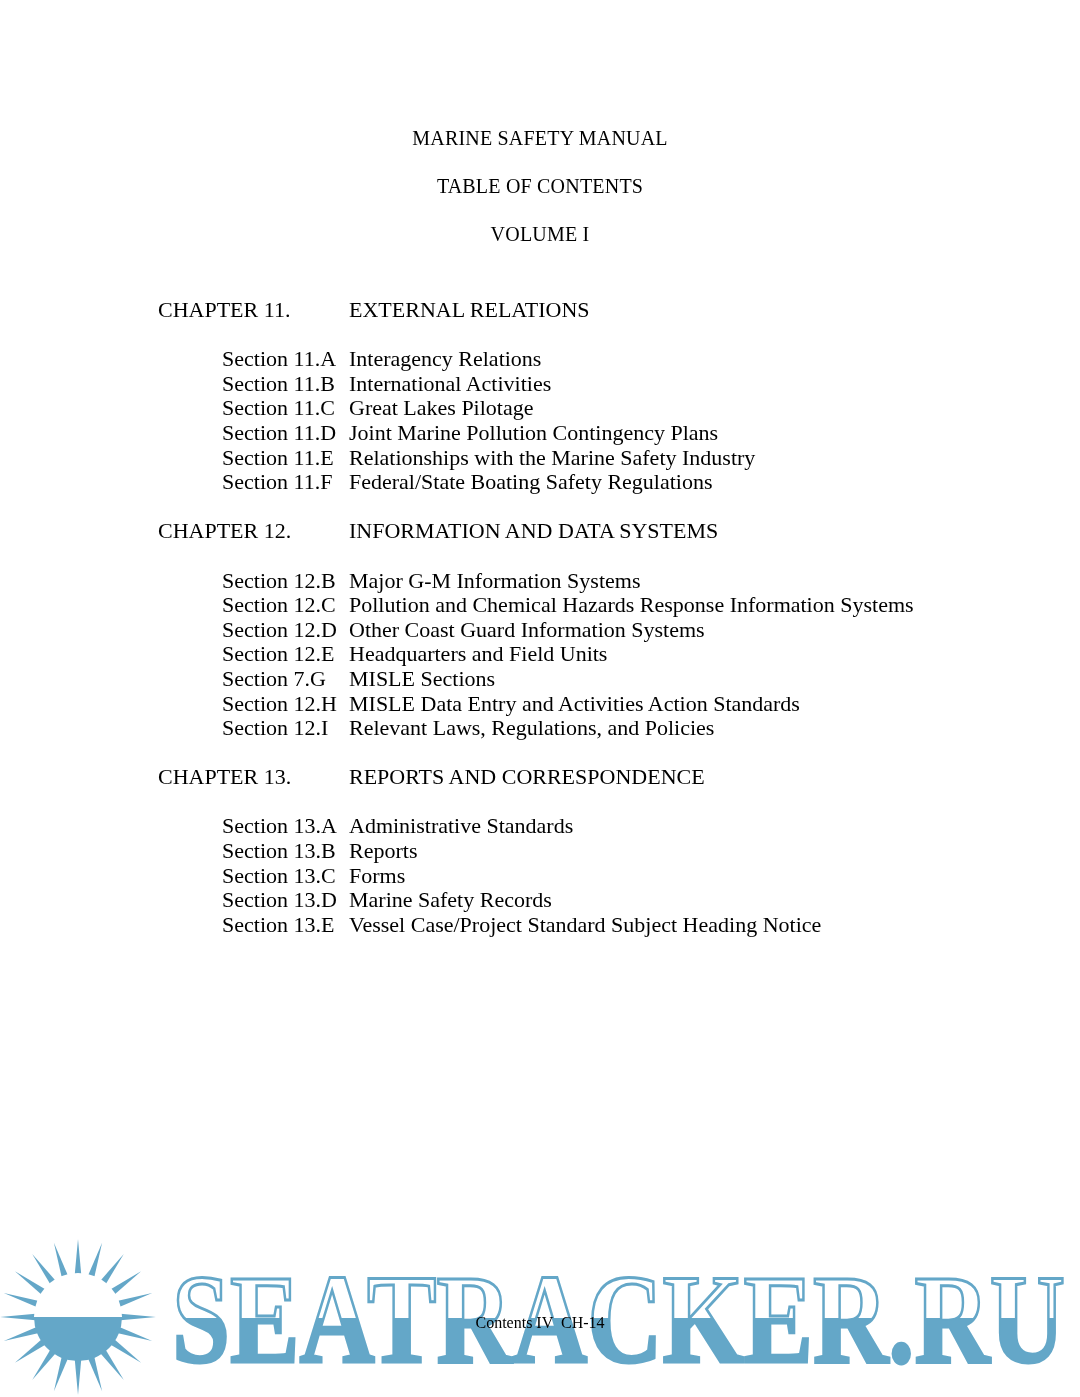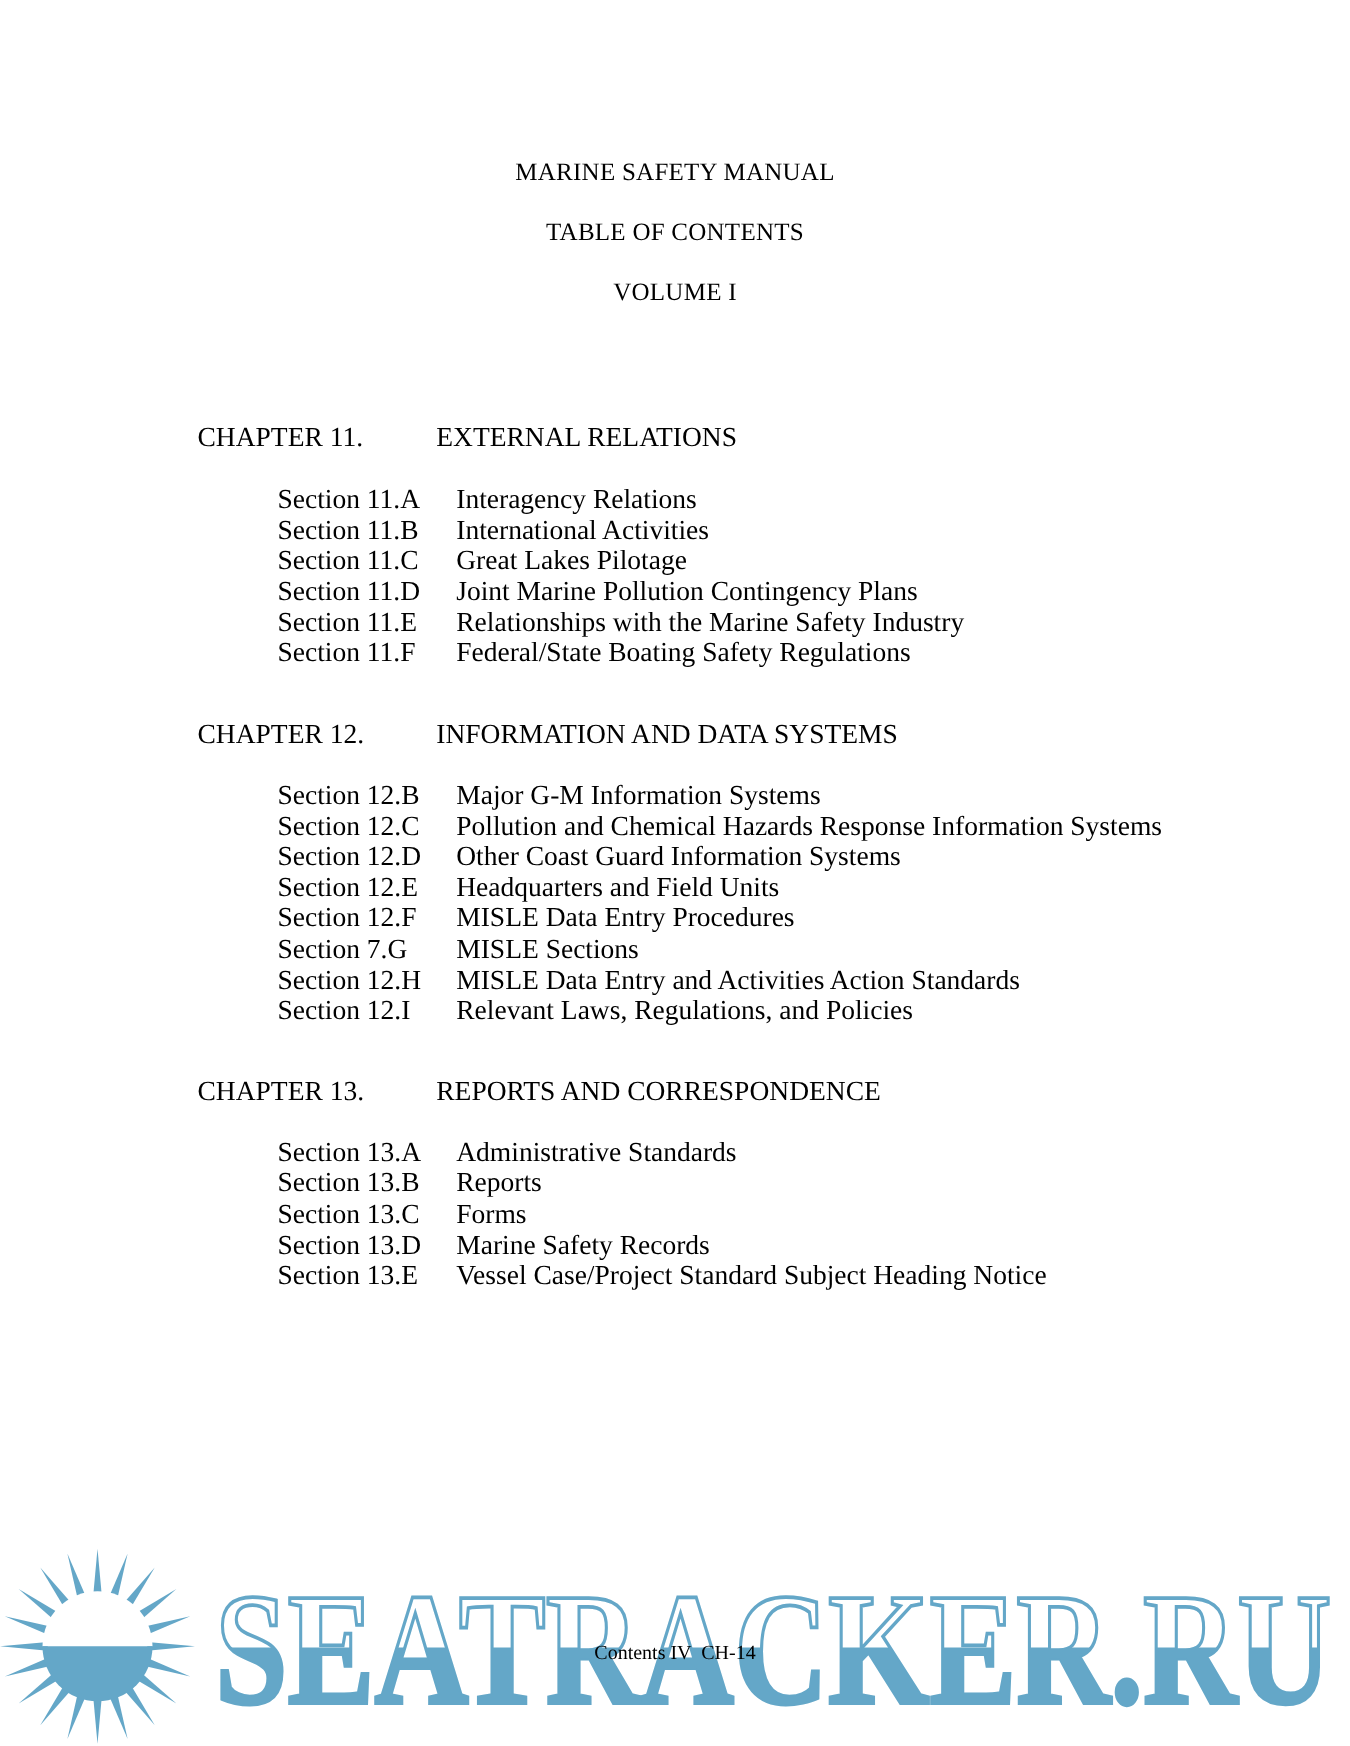--- a/index.html
+++ b/index.html
@@ -22,24 +22,24 @@
   .h-line {
     font-size: 20px; line-height: 24.6px; margin-bottom: 23.6px;
     letter-spacing: 0.2px;
   }
 
   
   .toc {
     position: absolute; top: 298px; left: 0; right: 0;
     font-size: 22px; line-height: 24.6px; z-index: 2;
   }
-  .chapter-row { display: flex; padding-left: 158px; white-space: nowrap; margin-top: 40px; }
+  .chapter-row { display: flex; padding-left: 158px; white-space: nowrap; }
   .ch-label { width: 191px; flex: 0 0 auto; }
   .sections { margin: 24.6px 0; padding-left: 222px; }
-  .section-row { display: flex; white-space: nowrap; gap: 16px; }
+  .section-row { display: flex; white-space: nowrap; }
   .sec-label { width: 127px; flex: 0 0 auto; }
 
   
   .watermark {
     position: absolute; left: 0; top: 1225px; z-index: 1;
     display: block;
   }
   .wm-text {
     font-family: "Liberation Serif", serif;
     font-weight: bold;
@@ -125,24 +125,20 @@
     <div class="section-row">
       <span class="sec-label">Section 12.D</span>
       <span class="sec-title">Other Coast Guard Information Systems</span>
     </div>
 
     <div class="section-row">
       <span class="sec-label">Section 12.E</span>
       <span class="sec-title">Headquarters and Field Units</span>
     </div>
 
-    <div class="section-row">
-      <span class="sec-label">Section 12.F</span>
-      <span class="sec-title">MISLE Data Entry Procedures</span>
-    </div>
 
     <div class="section-row">
       <span class="sec-label">Section 7.G</span>
       <span class="sec-title">MISLE Sections</span>
     </div>
 
     <div class="section-row">
       <span class="sec-label">Section 12.H</span>
       <span class="sec-title">MISLE Data Entry and Activities Action Standards</span>
     </div>

